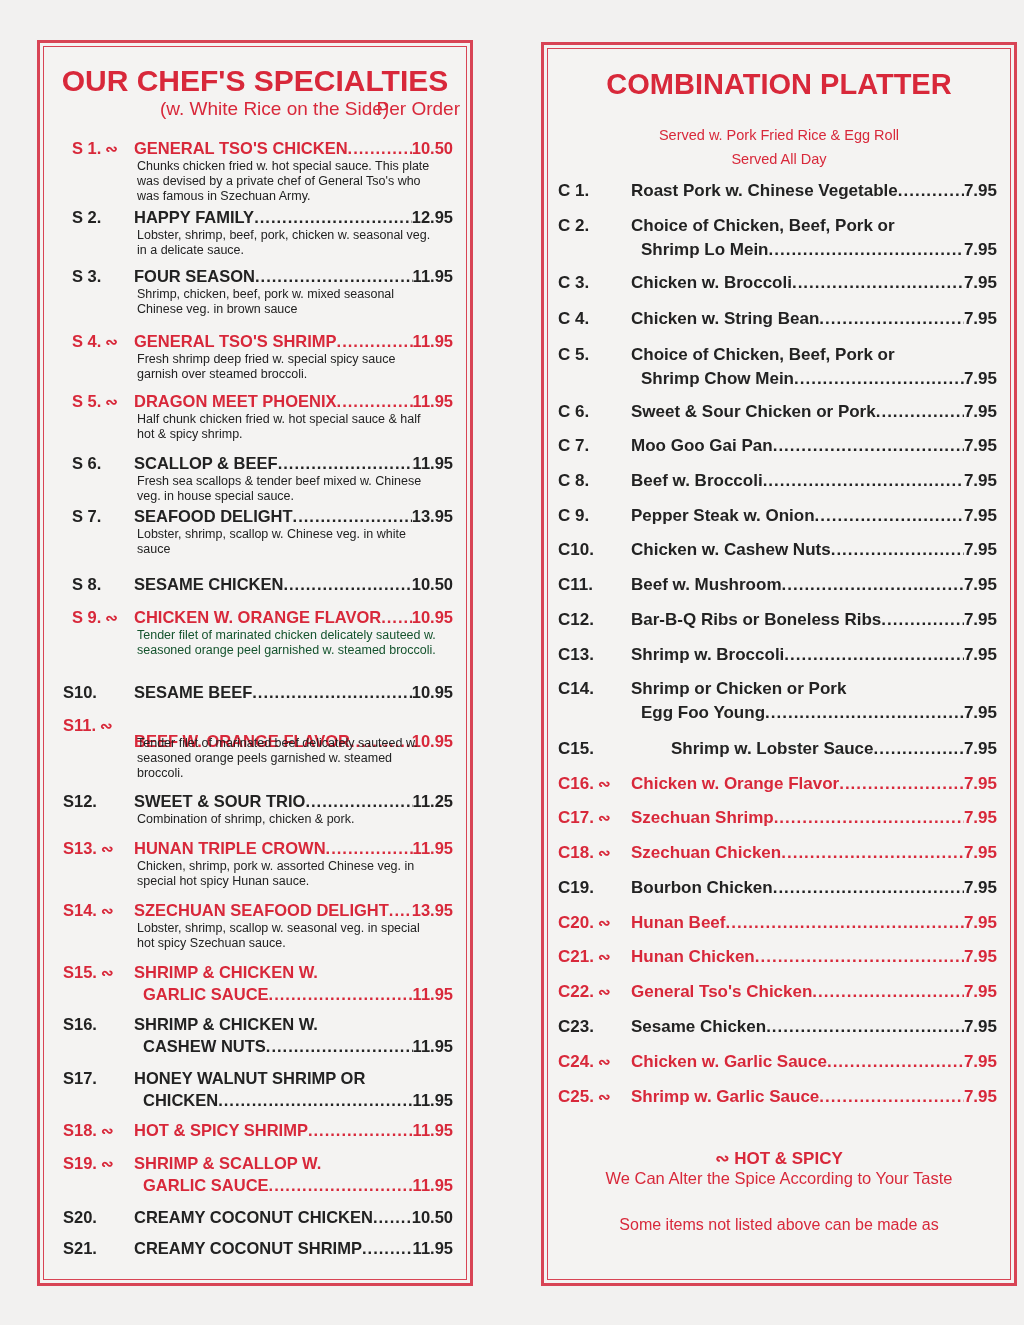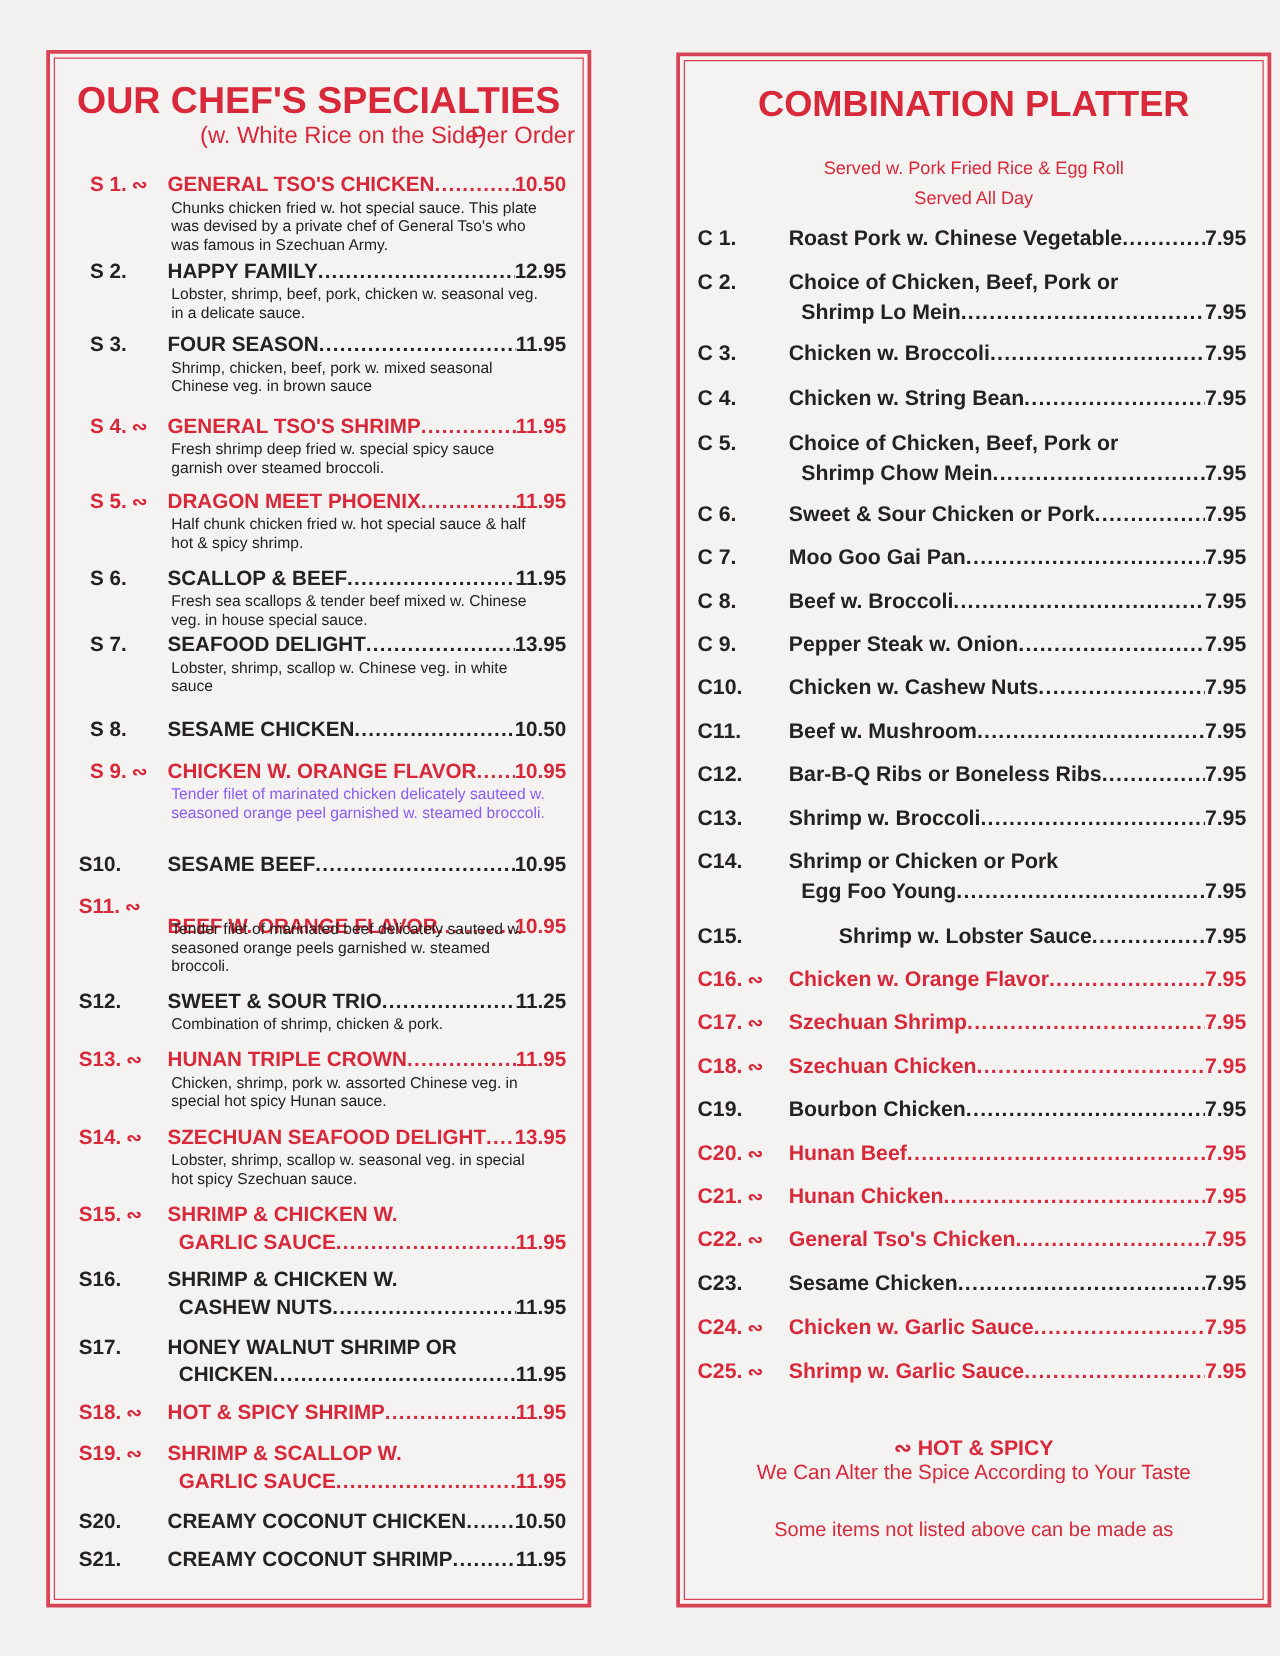--- a/index.html
+++ b/index.html
@@ -118,21 +118,21 @@
           <span class="price">10.50</span>
         </div>
       </div>
       <div class="item red" style="top: 565px;">
         <span class="code" style="left: 32px; top: 0px;">S 9.<span class="spicy">∾</span></span>
         <div class="lname" style="top: 0px;">
           <span>CHICKEN W. ORANGE FLAVOR</span>
           <span class="dots"></span>
           <span class="price">10.95</span>
         </div>
-        <div class="desc" style="top: 20px; color: #8b5cf6;">Tender filet of marinated chicken delicately sauteed w. seasoned orange peel garnished w. steamed broccoli.</div>
+        <div class="desc" style="top: 20px; color: #14532d;">Tender filet of marinated chicken delicately sauteed w. seasoned orange peel garnished w. steamed broccoli.</div>
       </div>
       <div class="item" style="top: 640px;">
         <span class="code" style="left: 23px; top: 0px;">S10.</span>
         <div class="lname" style="top: 0px;">
           <span>SESAME BEEF</span>
           <span class="dots"></span>
           <span class="price">10.95</span>
         </div>
       </div>
       <div class="item red" style="top: 673px;">

